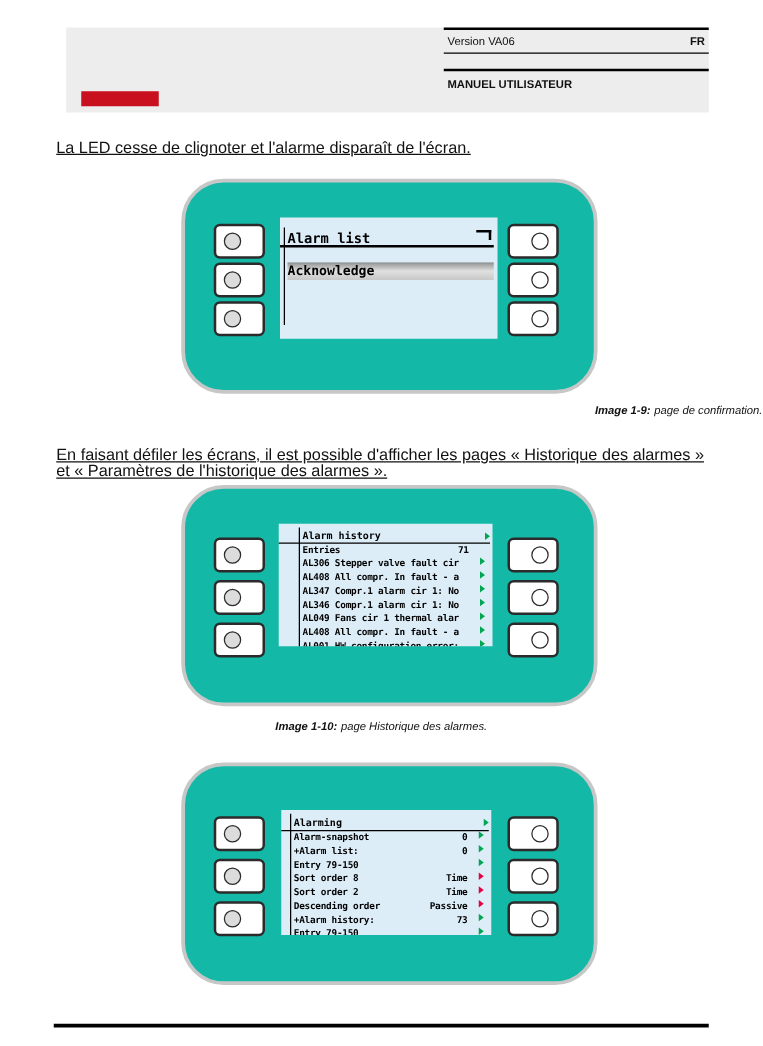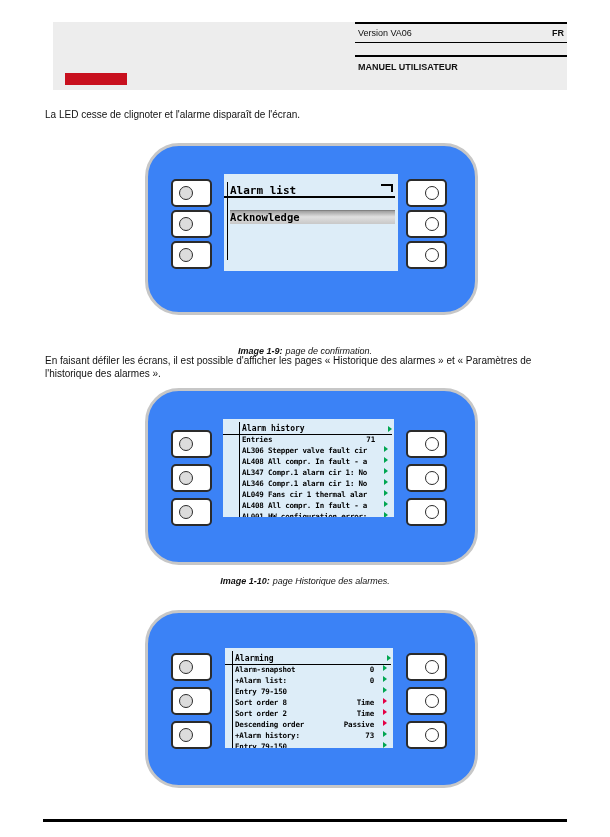--- a/index.html
+++ b/index.html
@@ -10,32 +10,32 @@
   .header{position:absolute;left:53px;top:22px;width:514px;height:68px;background:var(--header-bg,#ededed);}
   .section-title{position:absolute;left:12px;top:16px;margin:0;font-size:14.5px;font-weight:bold;letter-spacing:.4px;}
   .red-bar{position:absolute;left:12px;top:51px;width:62px;height:12px;background:var(--accent-red,#c8101e);}
   .header-right{position:absolute;left:302px;top:0;width:212px;font-size:9px;}
   .hr-row1{display:flex;justify-content:space-between;align-items:center;
            border-top:2px solid #000;border-bottom:1px solid #000;padding:4px 3px 4px 3px;}
   .hr-lang{font-weight:bold;}
   .hr-row2{margin-top:12px;border-top:2px solid #000;padding:5px 3px 4px 3px;font-weight:bold;}
 
   
-  .para{position:absolute;left:45px;width:524px;font-size:10px;line-height:12.5px;}
+  .para{position:absolute;left:45px;width:524px;font-size:13px;line-height:12.5px;text-decoration:underline;}
   .p1{top:99px;}
   .p2{top:345px;}
   .caption{position:absolute;left:0;width:610px;text-align:center;font-size:9px;font-style:italic;}
-  .cap1{top:346px;}
+  .cap1{top:323px;text-align:right;}
   .cap2{top:576px;}
   .cap3{top:798px;}
   .caption .cap-label{font-weight:bold;margin-right:3px;}
   .footer-line{position:absolute;left:43px;top:819px;width:524px;height:3px;background:#000;}
 
   
-  .device{position:absolute;left:145px;width:333px;background:#3b82f6;
+  .device{position:absolute;left:145px;width:333px;background:#14b8a6;
           border:3px solid #c7c7c7;border-radius:34px;box-sizing:border-box;}
   .d1{top:143px;height:172px;}
   .d2{top:388px;height:177px;}
   .d3{top:610px;height:178px;}
 
   .hw-btn{position:absolute;width:41px;height:28px;background:#fff;
           border:2px solid #2b2b2b;border-radius:5px;box-sizing:border-box;}
   .hw-btn .circle{position:absolute;top:50%;transform:translateY(-50%);
           width:14px;height:14px;border:1.5px solid #2b2b2b;border-radius:50%;box-sizing:border-box;}
   .btn-left{left:23px;}  .btn-left .circle{left:6px;background:#dcdcdc;}

